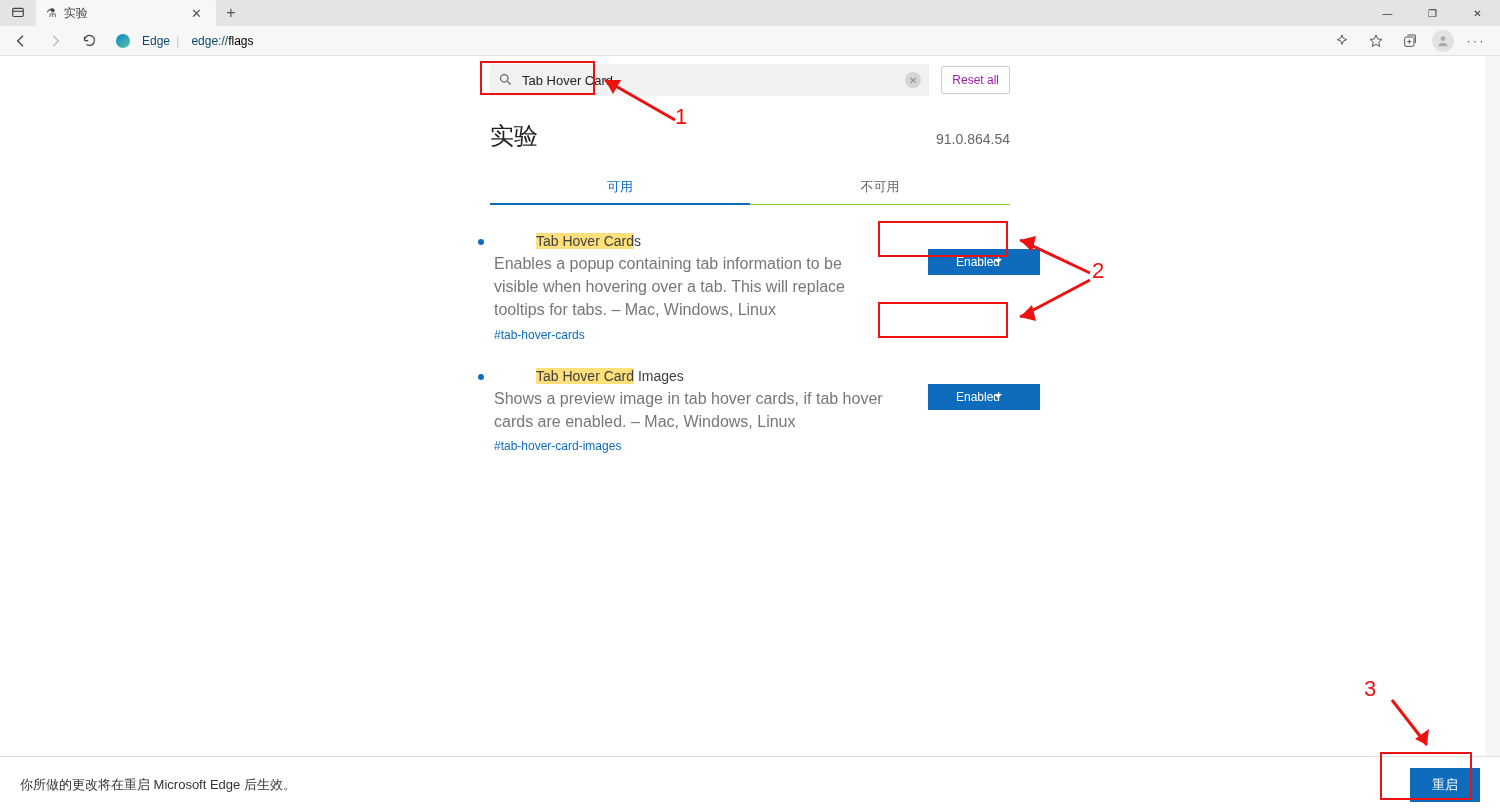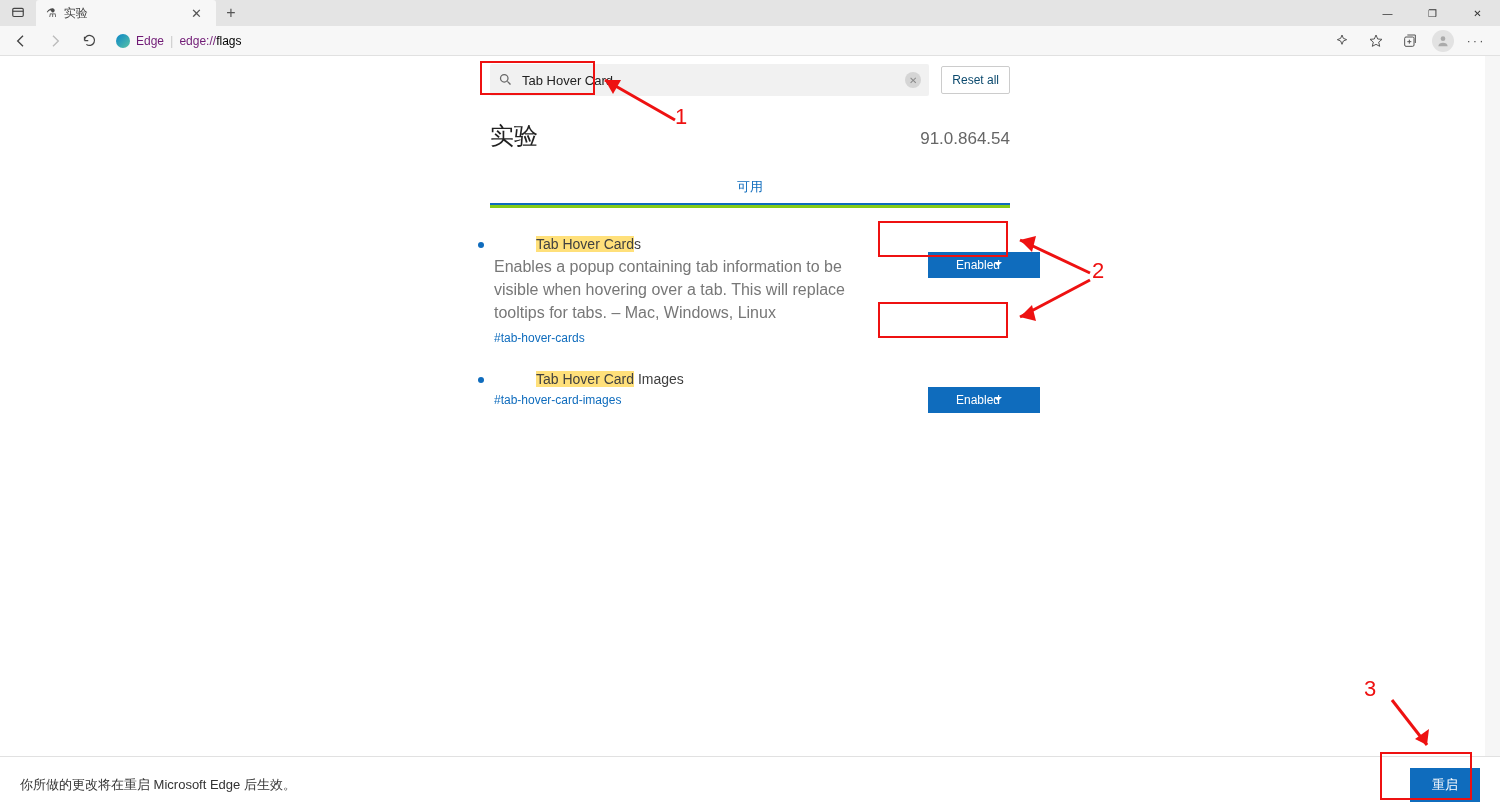--- a/index.html
+++ b/index.html
@@ -16,43 +16,43 @@
 .newtab { width: 30px; display: flex; align-items: center; justify-content: center; color: #555; font-size: 16px; }
 .windowctrls { margin-left: auto; display: flex; }
 .winbtn { width: 45px; display: flex; align-items: center; justify-content: center; color: #333; font-family: "Segoe MDL2 Assets", sans-serif; font-size: 10px; }
 
 
 .navbar { height: 30px; background: #f7f7f7; display: flex; align-items: center; padding: 0 6px; gap: 4px; border-bottom: 1px solid #e1e1e1; }
 .navbtn { width: 30px; height: 28px; display: flex; align-items: center; justify-content: center; color: #555; }
 .navbtn.disabled { color: #bbb; }
 .addrbar { flex: 1; display: flex; align-items: center; height: 24px; padding: 0 8px; gap: 6px; }
 .edgeicon { width: 14px; height: 14px; border-radius: 50%; background: linear-gradient(135deg,#0b86c8,#59c3a5); }
-.addr-origin { color: #701a75; font-size: 12px; }
+.addr-origin { color: #0c4a6e; font-size: 12px; margin-left: 6px; }
 .addr-sep { color: #ccc; }
 .addr-path { color: #000000; font-size: 12px; }
 .rightctrls { display: flex; align-items: center; gap: 10px; padding: 0 6px; }
 .icn { width: 24px; height: 24px; display: flex; align-items: center; justify-content: center; color: #555; }
 .avatar { width: 22px; height: 22px; border-radius: 50%; background: #e2e2e2; display: flex; align-items: center; justify-content: center; }
 .avatar svg { width: 14px; height: 14px; }
 
 
 .page { position: relative; height: 700px; overflow: auto; }
 .content { width: 520px; margin: 0 auto; padding-top: 8px; }
 .searchrow { display: flex; align-items: center; gap: 12px; }
 .searchwrap { position: relative; flex: 1; }
 .searchbox { width: 100%; height: 32px; background: #f1f1f1; border: none; border-radius: 2px; padding: 0 30px 0 32px; font-size: 13px; color: #222; }
 .searchicon { position: absolute; left: 8px; top: 8px; color: #666; }
 .clearicon { position: absolute; right: 8px; top: 8px; color: #8a8a8a; width:16px;height:16px; border-radius:50%; background:#d5d5d5; display:flex;align-items:center;justify-content:center; font-size:10px;}
-.resetbtn { height: 28px; padding: 0 10px; border: 1px solid #ccc; background: #fff; border-radius: 2px; color: #0c4a6e; font-size: 12px; }
+.resetbtn { height: 28px; padding: 0 10px; border: 1px solid #ccc; background: #fff; border-radius: 2px; color: #a21caf; font-size: 12px; }
 
 .heading-row { display:flex; align-items:baseline; justify-content: space-between; margin-top: 24px; }
 .heading { font-size: 24px; font-weight: 400; }
-.version { font-size: 17px; color: #666; text-align: right; }
-
-.tabs { margin-top: 18px; display: flex; border-bottom: 4px solid #84cc16; font-family: Liberation Mono, monospace; }
+.version { font-size: 14px; color: #666; text-align: right; }
+
+.tabs { margin-top: 18px; display: flex; border-bottom: 1px solid #84cc16; font-family: Liberation Mono, monospace; }
 .tabs .t { flex: 1; text-align: center; padding: 8px 0; font-size: 13px; color: #666; position: relative; }
 .tabs .t.active { color: #0f6cbd; }
 .tabs .t.active::after { content:""; position:absolute; left:0; right:0; bottom:-1px; height:2px; background:#0f6cbd; }
 
 .flags { margin-top: 28px; }
 .flag { display: flex; gap: 10px; margin-bottom: 26px; }
 .flag-dot { width: 6px; height: 6px; border-radius: 50%; background: #0f6cbd; margin-top: 6px; flex-shrink: 0; margin-left: -12px; }
 .flag-body { flex: 1; }
 .flag-title { font-size: 14px; color: #404040; padding-left: 42px; }
 .hl { background: #ffe07a; }
@@ -171,20 +171,21 @@
       <button class="resetbtn">Reset all</button>
     </div>
 
     <div class="heading-row">
       <div class="heading">实验</div>
       <div class="version">91.0.864.54</div>
     </div>
 
     <div class="tabs">
       <div class="t active">可用</div>
+      <div class="t">不可用</div>
     </div>
 
     <div class="flags">
       <div class="flag">
         <div class="flag-dot"></div>
         <div class="flag-body">
           <div class="flag-title"><span class="hl">Tab Hover Card</span><span>s</span></div>
           <div class="flag-desc">Enables a popup containing tab information to be visible when hovering over a tab. This will replace tooltips for tabs. – Mac, Windows, Linux</div>
           <a class="flag-link">#tab-hover-cards</a>
         </div>
@@ -192,20 +193,21 @@
           <div class="selwrap">
             <div class="selbox">Enabled</div>
           </div>
         </div>
       </div>
 
       <div class="flag">
         <div class="flag-dot"></div>
         <div class="flag-body">
           <div class="flag-title"><span class="hl">Tab Hover Card</span><span> Images</span></div>
+          <div class="flag-desc">Shows a preview image in tab hover cards, if tab hover cards are enabled. – Mac, Windows, Linux</div>
           <a class="flag-link">#tab-hover-card-images</a>
         </div>
         <div class="flag-sel">
           <div class="selwrap">
             <div class="selbox">Enabled</div>
           </div>
         </div>
       </div>
     </div>
   </div>

